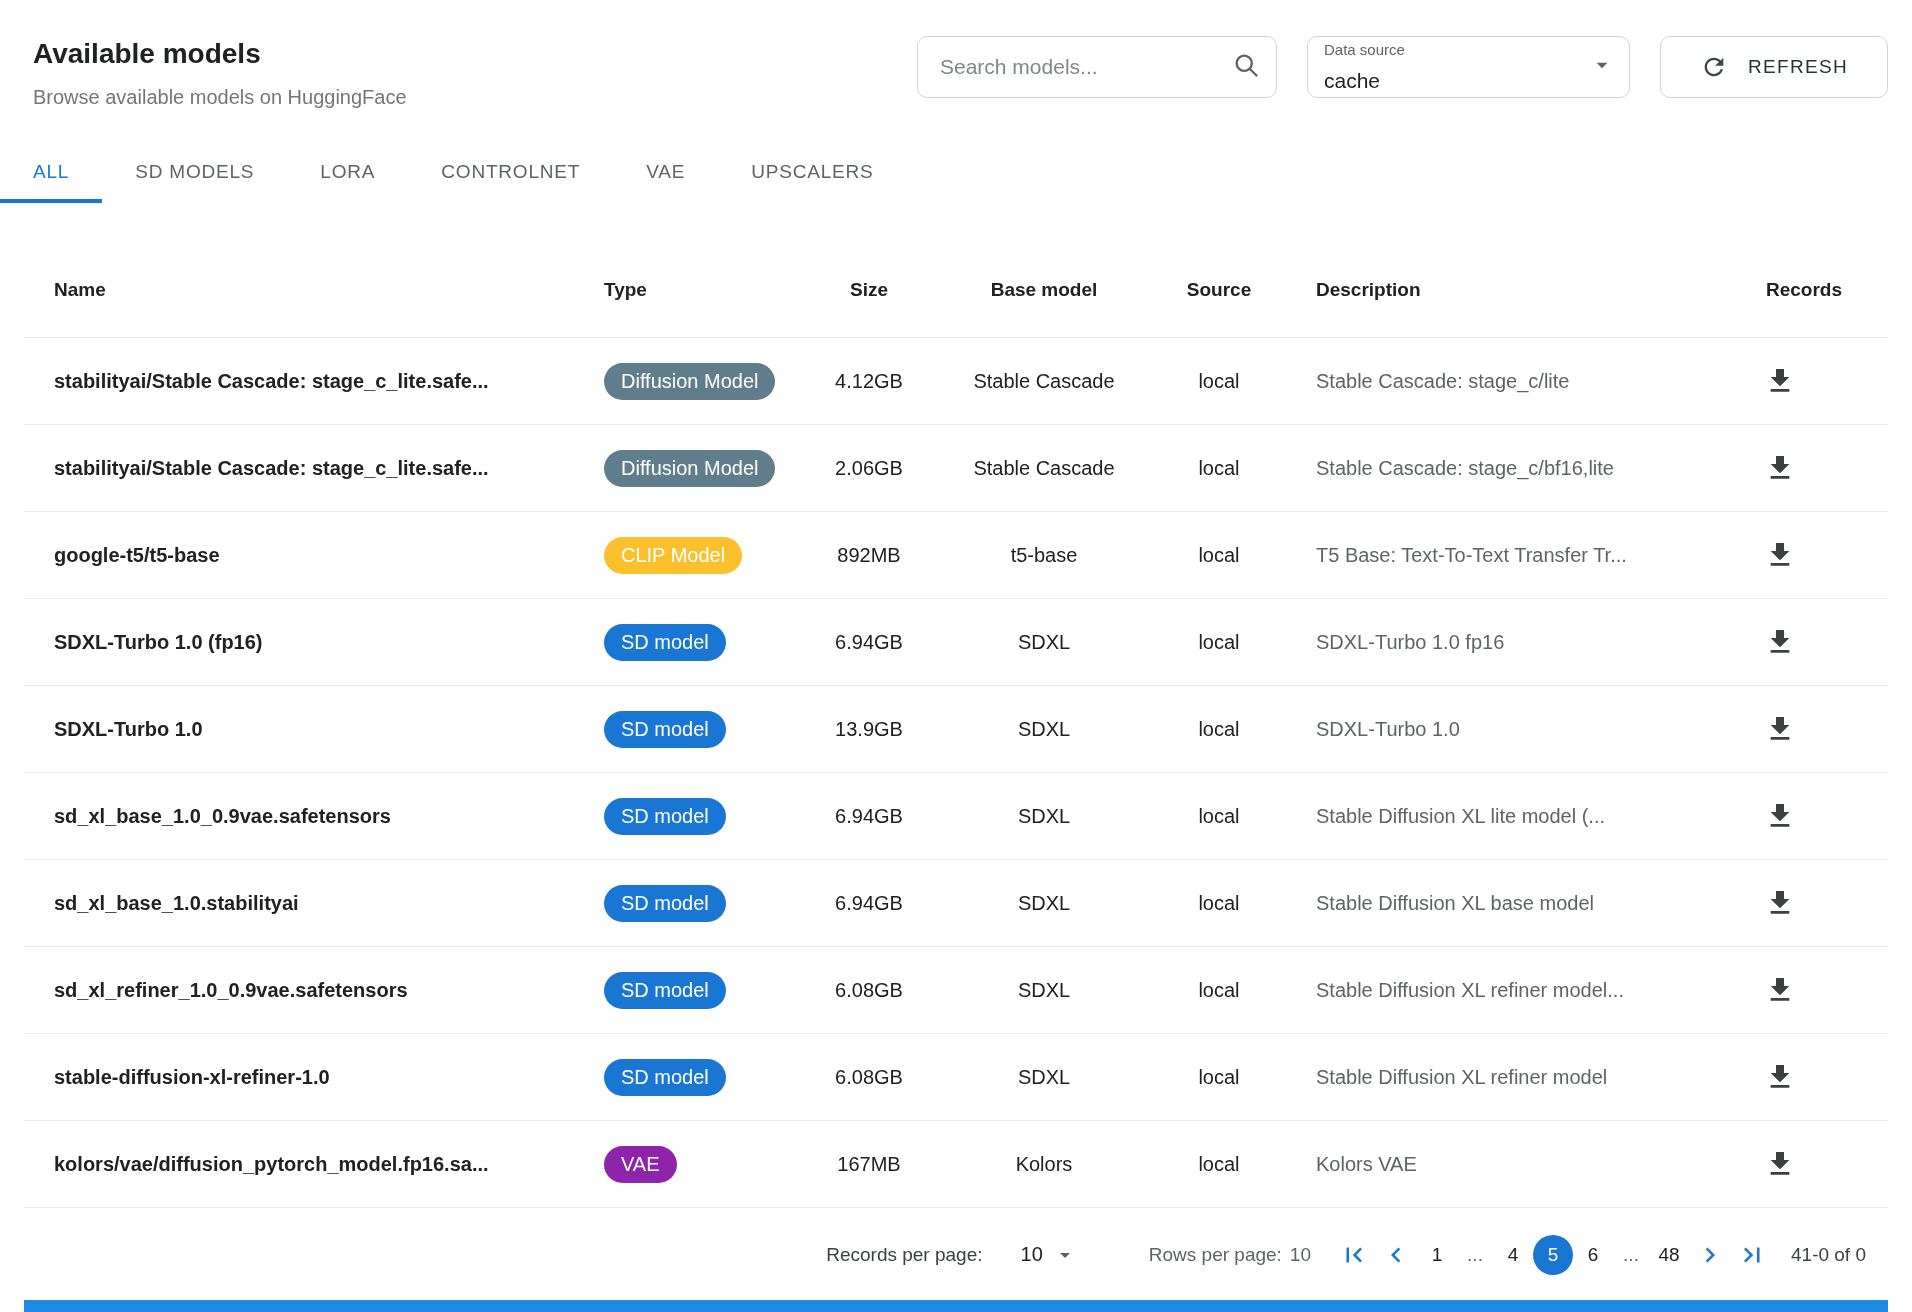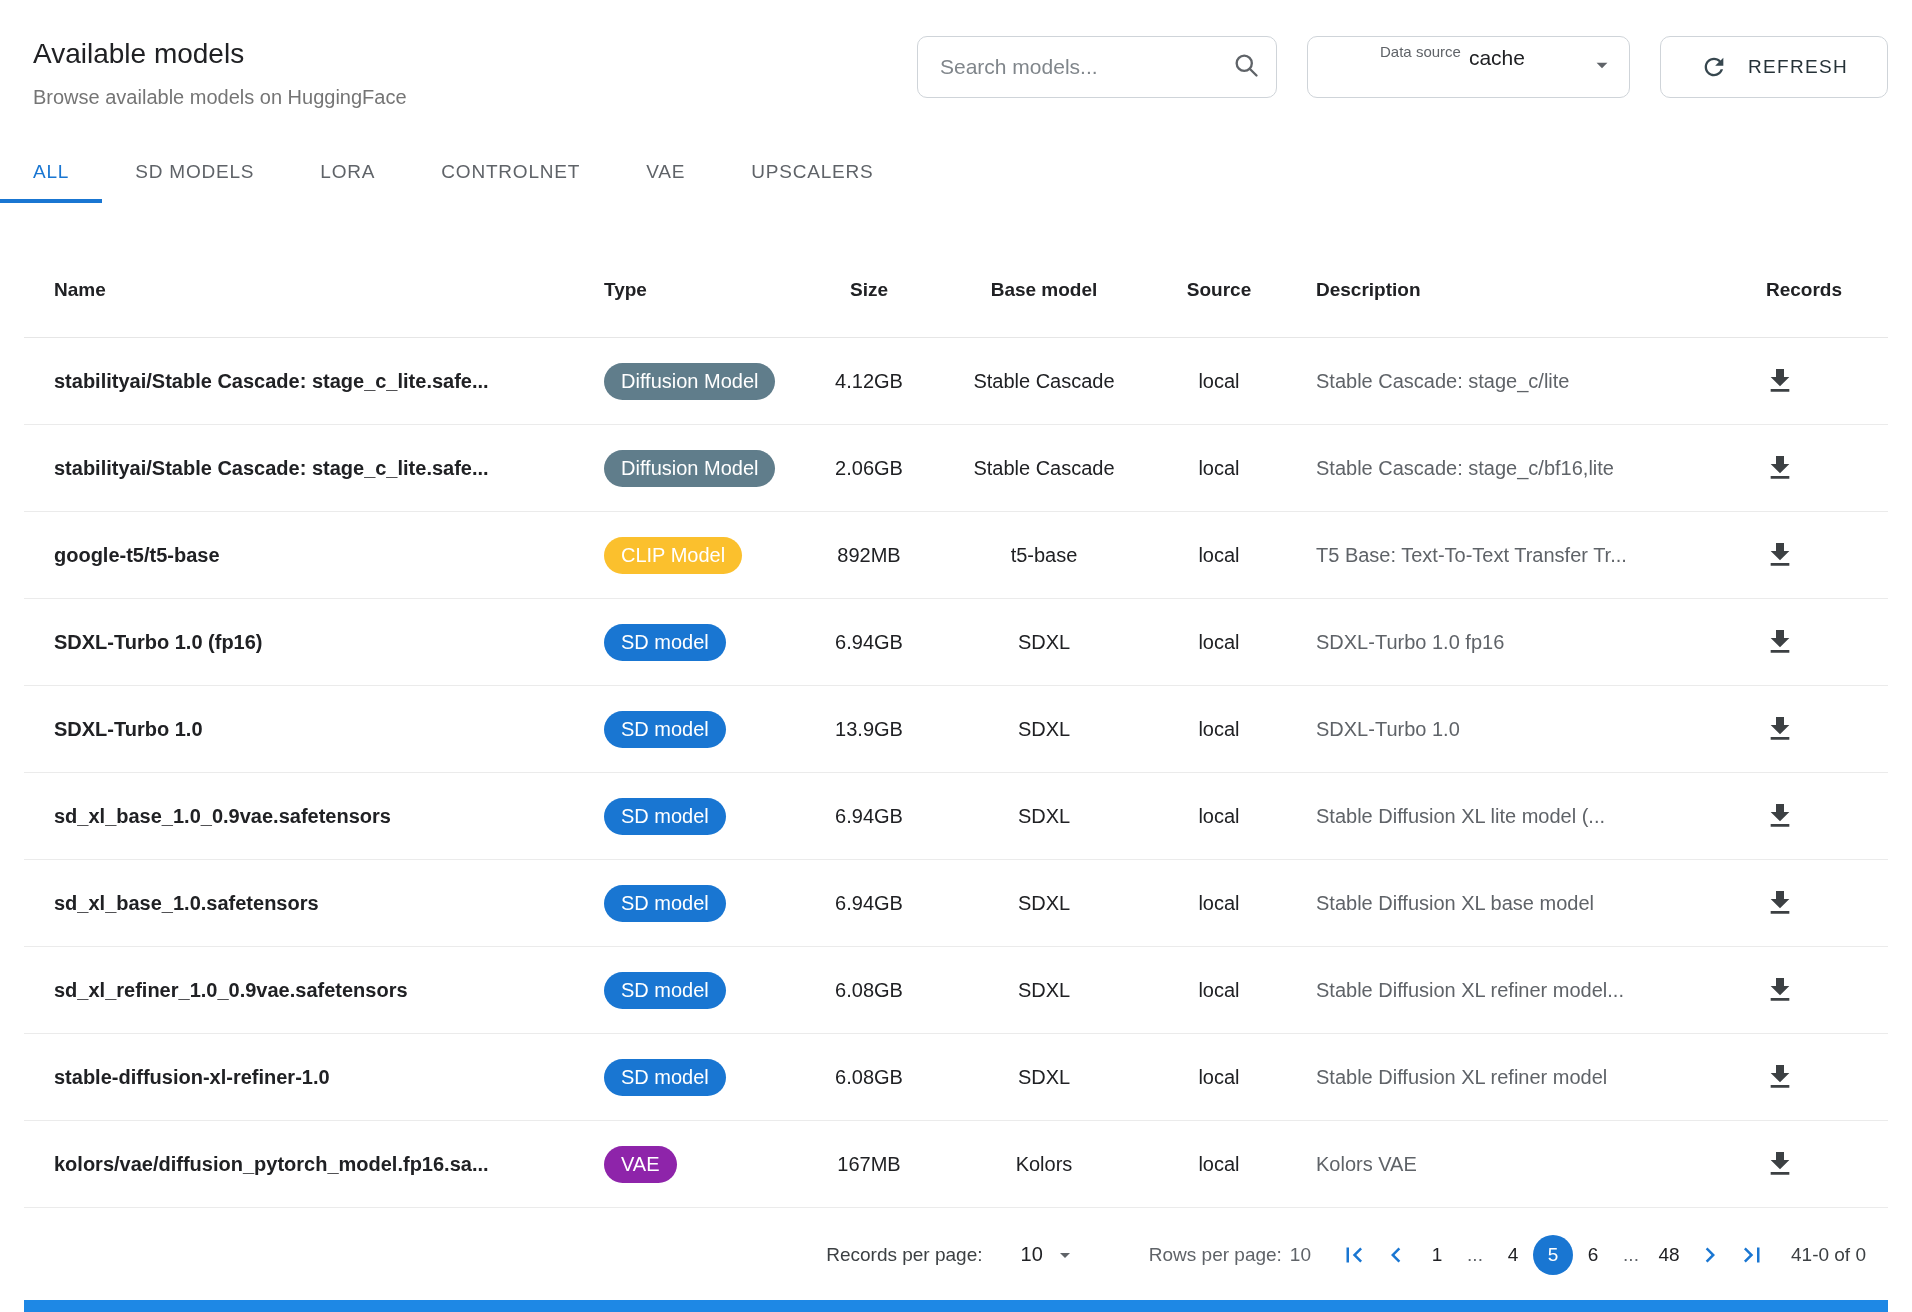--- a/index.html
+++ b/index.html
@@ -10,32 +10,32 @@
   }
   *{box-sizing:border-box;}
   html,body{margin:0;padding:0;width:1912px;height:1312px;background:#ffffff;
     font-family:"Liberation Sans", sans-serif;color:var(--text-primary);}
   button{background:none;border:none;padding:18px;font:inherit;cursor:pointer;color:inherit;}
 
   .page{position:relative;width:1912px;height:1312px;background:#fff;border-radius:18px;overflow:hidden;}
 
   
   .header-row{display:flex;align-items:flex-start;padding:30px 24px 0 33px;}
-  .page-title{margin:8px 0 0;font-size:28px;font-weight:400;color:var(--text-primary);}
+  .page-title{margin:8px 0 0;font-size:28px;font-weight:700;color:var(--text-primary);}
   .page-subtitle{margin-top:16px;font-size:20px;color:#757575;}
   .controls{margin-left:auto;display:flex;align-items:center;gap:30px;margin-top:6px;}
 
   .search-box{width:360px;height:62px;border:1px solid #cfd4d9;border-radius:10px;
     display:flex;align-items:center;padding:0 16px 0 20px;}
   .search-box input{border:none;outline:none;flex:1;font-size:21px;font-family:inherit;color:var(--text-primary);background:transparent;}
   .search-box input::placeholder{color:#80868b;}
   .search-box svg{width:28px;height:28px;flex:none;}
 
   .select-box{width:323px;height:62px;border:1px solid #cfd4d9;border-radius:10px;position:relative;
-    display:flex;justify-content:center;padding:6px 48px 6px 16px;cursor:pointer;gap:8px;}
+    display:flex;flex-direction:column;justify-content:center;padding:6px 48px 6px 16px;cursor:pointer;gap:8px;}
   .select-label{font-size:15px;color:var(--text-secondary);}
   .select-value{font-size:21px;color:var(--text-primary);margin-top:3px;}
   .select-box .caret{position:absolute;right:14px;top:50%;transform:translateY(-50%);}
   .caret svg{width:26px;height:26px;fill:var(--text-secondary);}
 
   .refresh-btn{width:228px;height:62px;border:1px solid #cfd4d9;border-radius:10px;background:#fff;
     display:flex;align-items:center;justify-content:center;gap:20px;
     font-size:19px;font-weight:500;letter-spacing:1.3px;color:#263238;}
   .refresh-btn svg{width:28px;height:28px;fill:#37474f;}
 
@@ -277,21 +277,21 @@
             <svg viewBox="0 0 24 24">
                     <path d="M19 9h-4V3H9v6H5l7 7 7-7zM5 18v2h14v-2H5z"></path>
                   </svg>
           </span>
         </button>
       </span>
     </div>
   </div>
 
   <div class="trow">
-    <div class="cell c-name">sd_xl_base_1.0.safetensors</div>
+    <div class="cell c-name">sd_xl_base_1.0.stabilityai</div>
     <div class="cell c-type">
       <span class="badge" style="background: rgb(25, 118, 210);">SD model</span>
     </div>
     <div class="cell c-size">6.94GB</div>
     <div class="cell c-base">SDXL</div>
     <div class="cell c-source">local</div>
     <div class="cell c-desc">Stable Diffusion XL base model</div>
     <div class="cell c-actions">
       <span class="actions-wrap">
 

